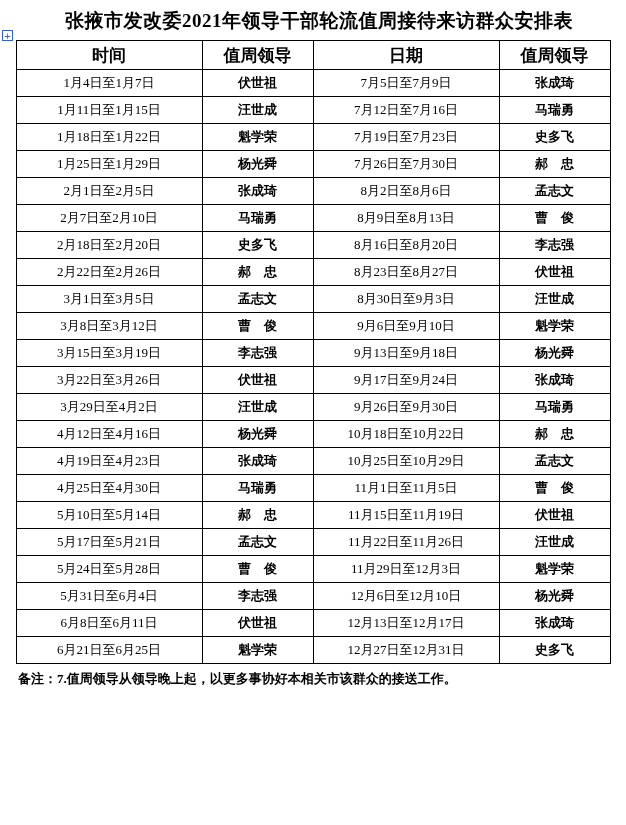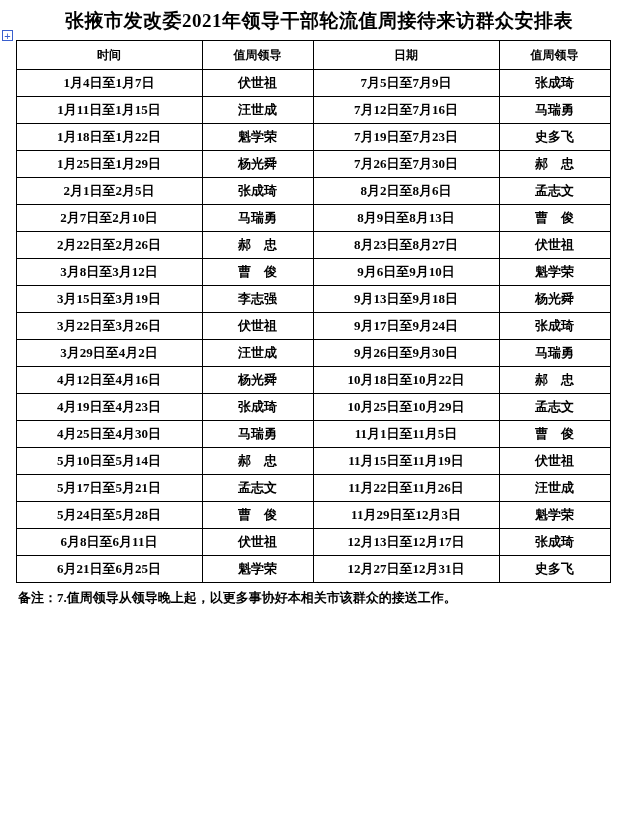--- a/index.html
+++ b/index.html
@@ -56,31 +56,31 @@
     text-align: center;
     vertical-align: middle;
     font-size: 13px;
     height: 26px;
     padding: 0 2px;
     white-space: nowrap;
     font-family: "Liberation Serif", "DejaVu Serif", serif;
   }
   table.sched th {
     font-weight: bold;
-    font-size: 12px;
+    font-size: 17px;
     height: 28px;
   }
   col.c-date { width: 186px; }
   col.c-leader { width: 111px; }
   td.leader, th.leader {
     font-weight: bold;
     margin-left: 29px;
   }
   td.date {
-    font-weight: bold;
+    font-weight: normal;
   }
   .footnote {
     margin: 6px 0 0 18px;
     font-size: 13px;
     font-weight: bold;
     font-family: "Liberation Serif", "DejaVu Serif", serif;
     white-space: nowrap;
     overflow: hidden;
   }
 </style>
@@ -139,24 +139,36 @@
           <td class="date">8月2日至8月6日</td>
           <td class="leader">孟志文</td>
         </tr>
         <tr>
           <td class="date">2月7日至2月10日</td>
           <td class="leader">马瑞勇</td>
           <td class="date">8月9日至8月13日</td>
           <td class="leader">曹　俊</td>
         </tr>
         <tr>
+          <td class="date">2月18日至2月20日</td>
+          <td class="leader">史多飞</td>
+          <td class="date">8月16日至8月20日</td>
+          <td class="leader">李志强</td>
+        </tr>
+        <tr>
           <td class="date">2月22日至2月26日</td>
           <td class="leader">郝　忠</td>
           <td class="date">8月23日至8月27日</td>
           <td class="leader">伏世祖</td>
+        </tr>
+        <tr>
+          <td class="date">3月1日至3月5日</td>
+          <td class="leader">孟志文</td>
+          <td class="date">8月30日至9月3日</td>
+          <td class="leader">汪世成</td>
         </tr>
         <tr>
           <td class="date">3月8日至3月12日</td>
           <td class="leader">曹　俊</td>
           <td class="date">9月6日至9月10日</td>
           <td class="leader">魁学荣</td>
         </tr>
         <tr>
           <td class="date">3月15日至3月19日</td>
           <td class="leader">李志强</td>
@@ -205,20 +217,26 @@
           <td class="date">11月22日至11月26日</td>
           <td class="leader">汪世成</td>
         </tr>
         <tr>
           <td class="date">5月24日至5月28日</td>
           <td class="leader">曹　俊</td>
           <td class="date">11月29日至12月3日</td>
           <td class="leader">魁学荣</td>
         </tr>
         <tr>
+          <td class="date">5月31日至6月4日</td>
+          <td class="leader">李志强</td>
+          <td class="date">12月6日至12月10日</td>
+          <td class="leader">杨光舜</td>
+        </tr>
+        <tr>
           <td class="date">6月8日至6月11日</td>
           <td class="leader">伏世祖</td>
           <td class="date">12月13日至12月17日</td>
           <td class="leader">张成琦</td>
         </tr>
         <tr>
           <td class="date">6月21日至6月25日</td>
           <td class="leader">魁学荣</td>
           <td class="date">12月27日至12月31日</td>
           <td class="leader">史多飞</td>

